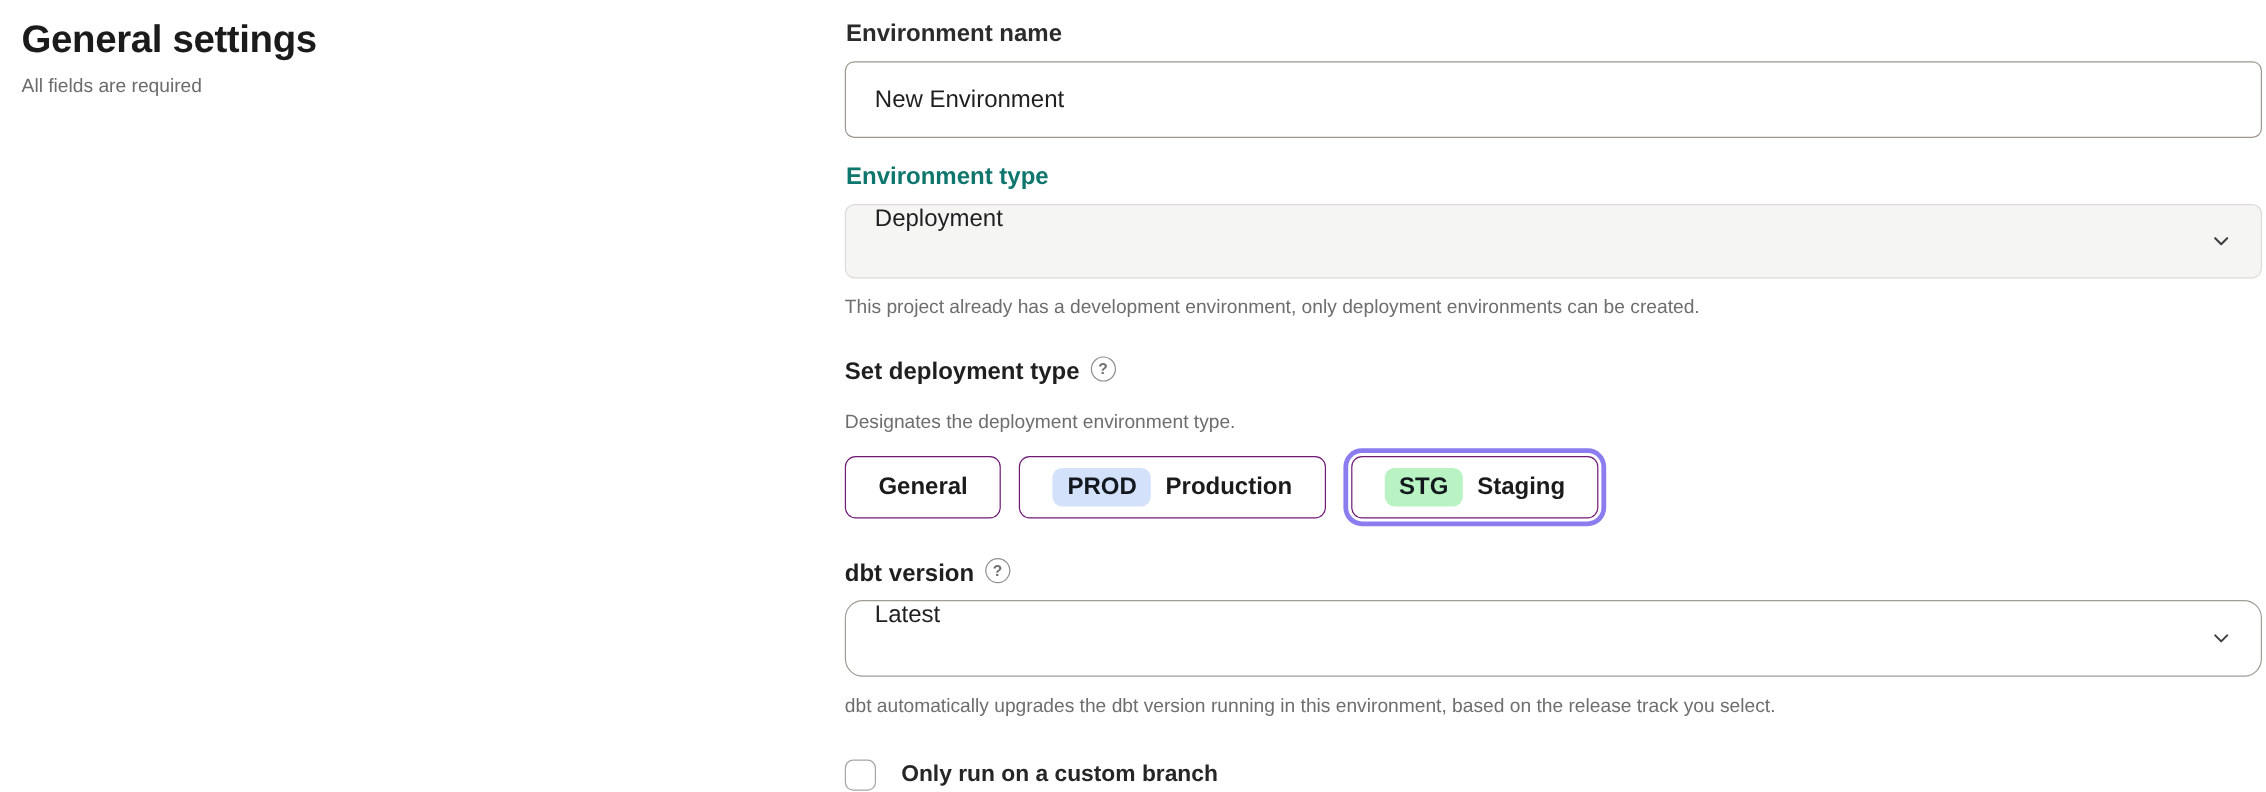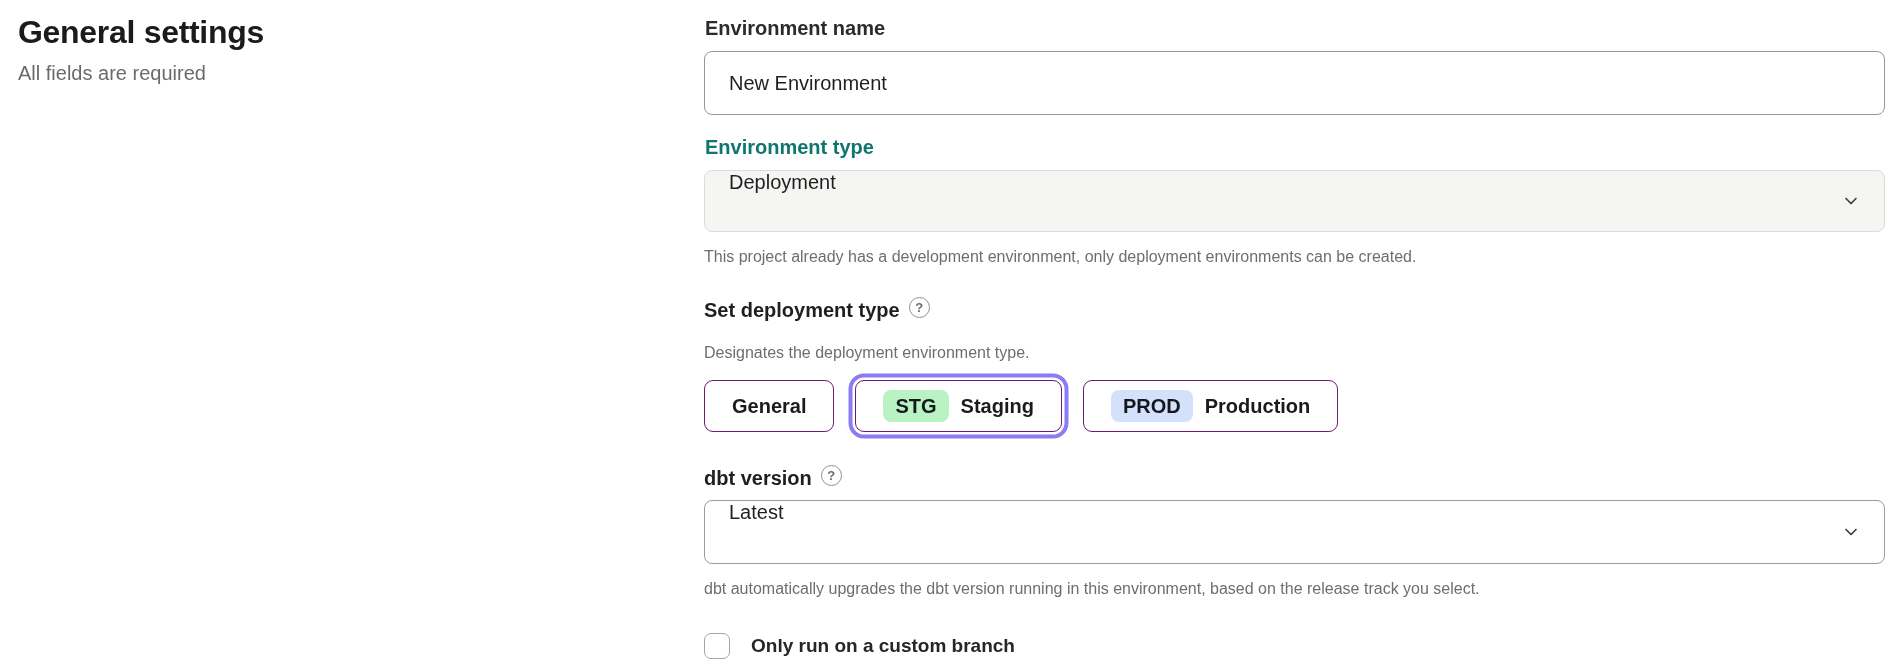--- a/index.html
+++ b/index.html
@@ -12,21 +12,21 @@
     position: relative;
     overflow: hidden;
   }
 
   
   .intro { position: absolute; left: 18px; top: 12px; width: 560px; }
   .intro h1 {
     margin: 0; font-size: 32px; line-height: 40px;
     font-weight: 700; color: #1b1b1b; letter-spacing: -0.3px;
   }
-  .intro .sub { margin-top: 8px; font-size: 20px; line-height: 26px; color: #6b6b6b; }
+  .intro .sub { margin-top: 8px; font-size: 16px; line-height: 26px; color: #6b6b6b; }
 
   
   .form-col { position: absolute; left: 704px; top: 16px; width: 1181px; }
 
   .field-label {
     font-size: 20px; line-height: 24px; font-weight: 600; color: #2b2b2b;
     margin: 0 0 11px 1px; display: block;
   }
   .field-label.disabled { color: #0f766e; }
 
@@ -92,21 +92,21 @@
   .checkbox-row { margin-top: 31px; display: flex; align-items: center; }
   .checkbox {
     width: 26px; height: 26px; border: 1.5px solid #a5a5a5; border-radius: 7px;
     background: #ffffff; cursor: pointer; flex: 0 0 auto;
   }
   .checkbox-label {
     margin-left: 21px; font-size: 19px; font-weight: 600; color: #262626; cursor: pointer;
   }
 
   .mt-env-type { margin-top: 20px; }
-  .mt-sm { margin-top: 9px; }
+  .mt-sm { margin-top: 9px; border-radius: 15px; }
 </style>
 </head>
 <body>
 
 <div class="intro">
   <h1>General settings</h1>
   <div class="sub">All fields are required</div>
 </div>
 
 <div class="form-col">
@@ -131,27 +131,27 @@
   <div class="section-heading">
     <span>Set deployment type</span>
     <span class="help-icon">?</span>
   </div>
   <div class="helper" style="margin-top:17px">Designates the deployment environment type.</div>
 
   <div class="btn-row">
     <button class="type-btn">
       <span>General</span>
     </button>
+    <button class="type-btn">
+      <span class="badge blue">PROD</span>
+      <span>Production</span>
+    </button>
     <button class="type-btn selected" aria-pressed="true">
       <span class="badge green">STG</span>
       <span>Staging</span>
-    </button>
-    <button class="type-btn">
-      <span class="badge blue">PROD</span>
-      <span>Production</span>
     </button>
   </div>
 
   
   <div class="section-heading" style="margin-top:33px">
     <span>dbt version</span>
     <span class="help-icon">?</span>
   </div>
   <div class="select-box mt-sm" style="height:64px" role="combobox">
     <span>Latest</span>

